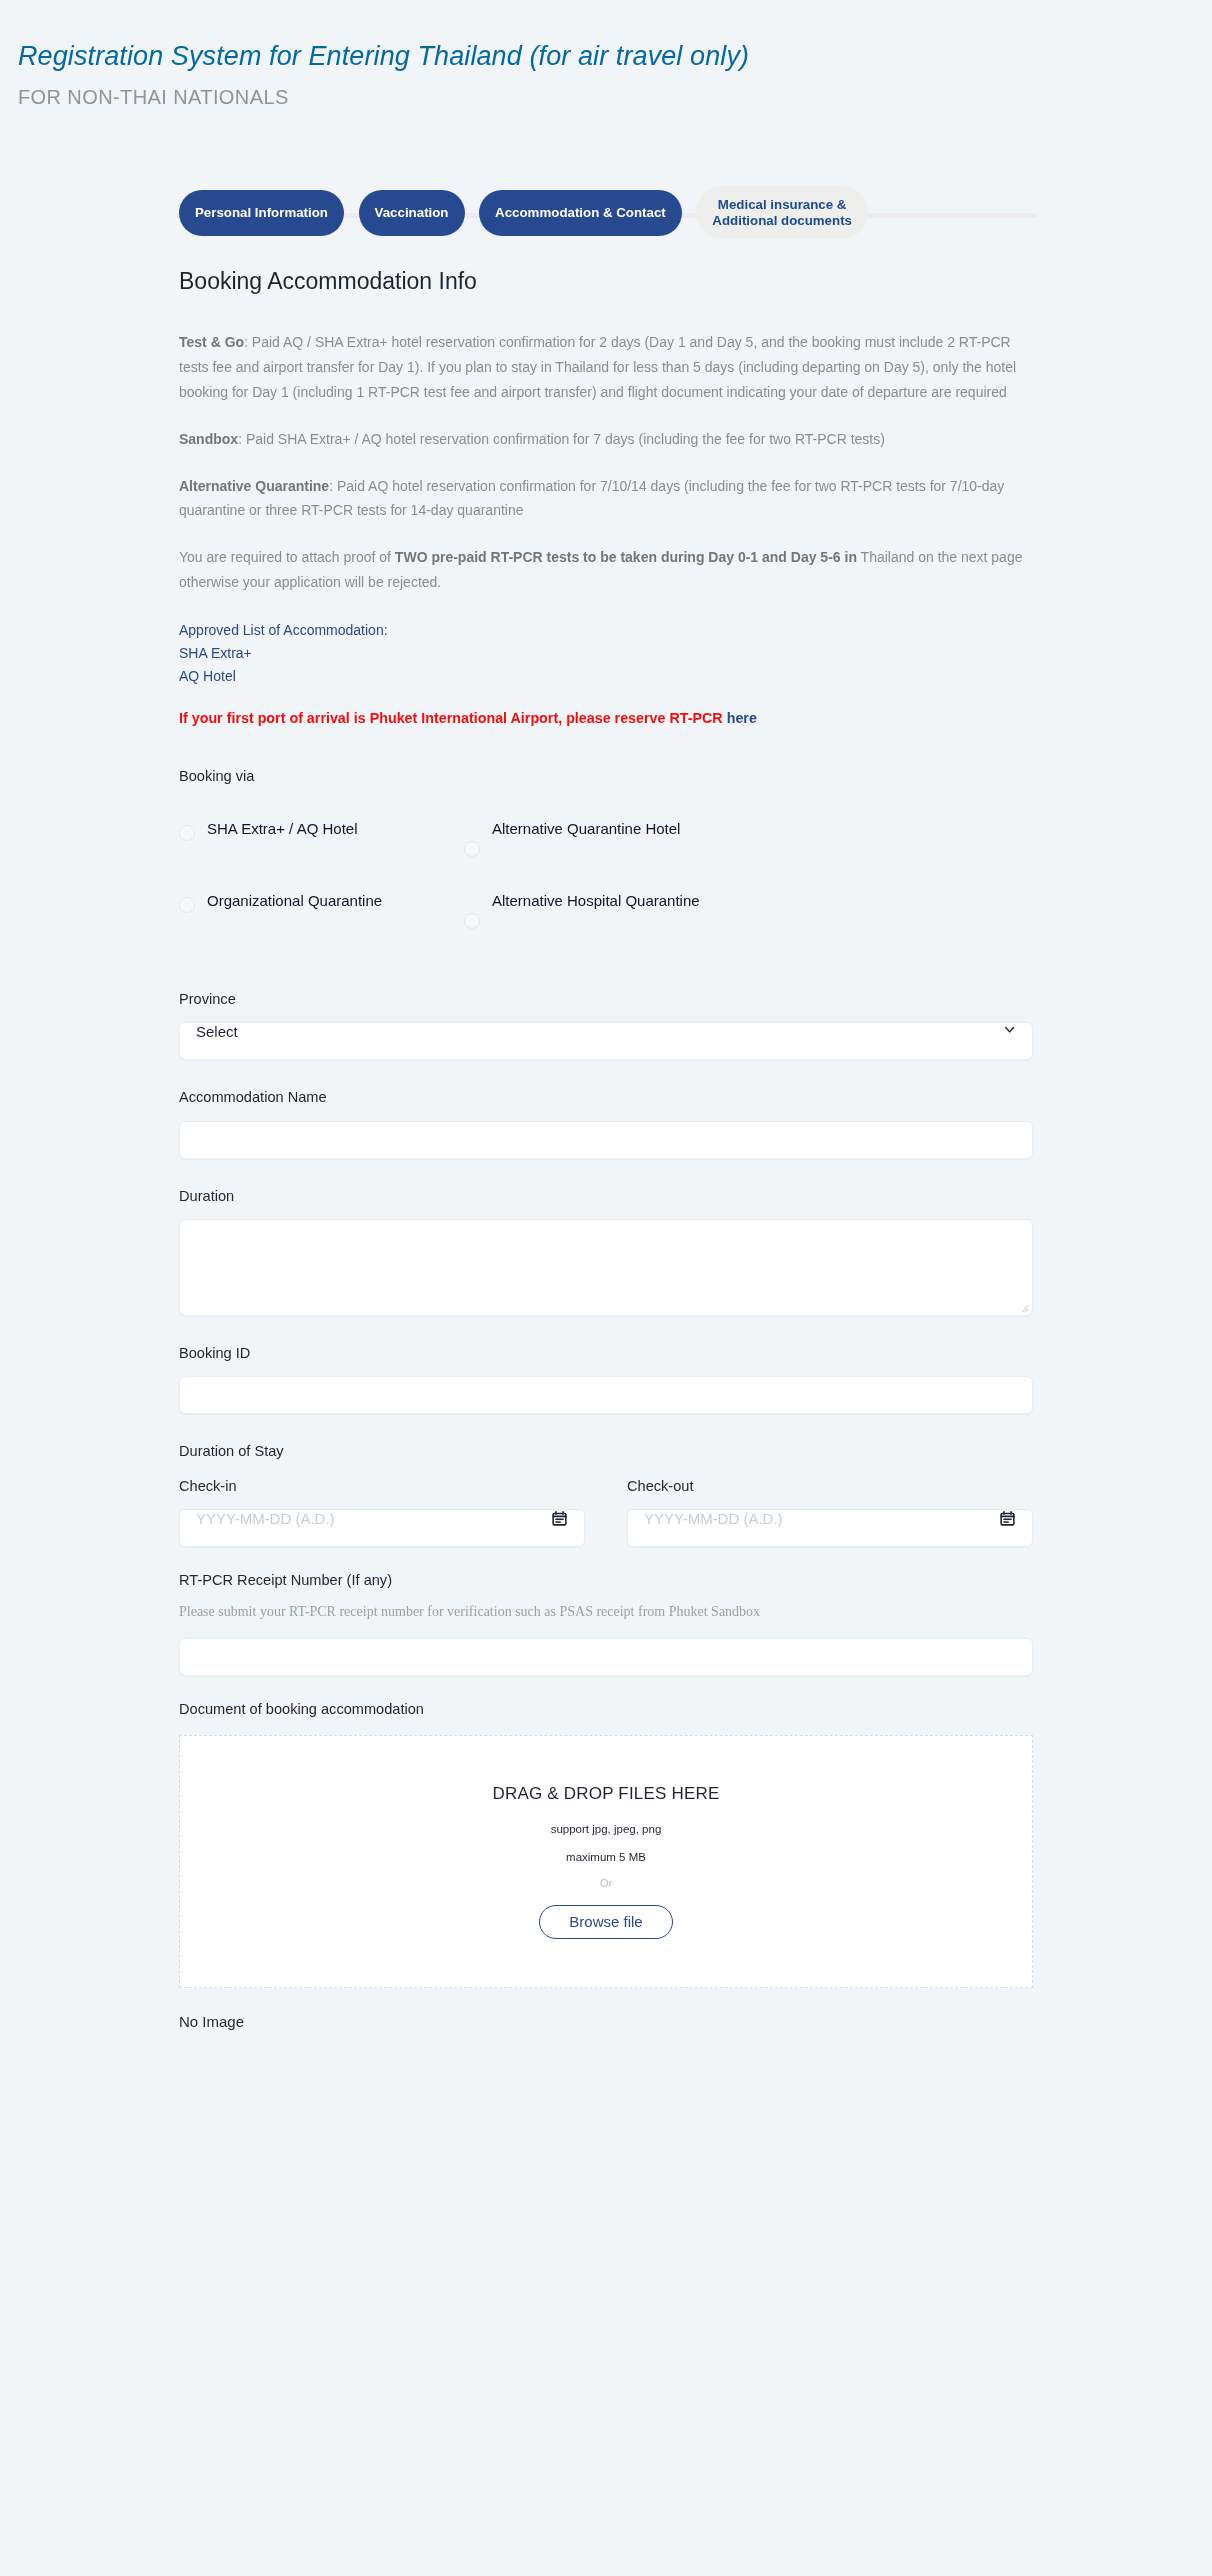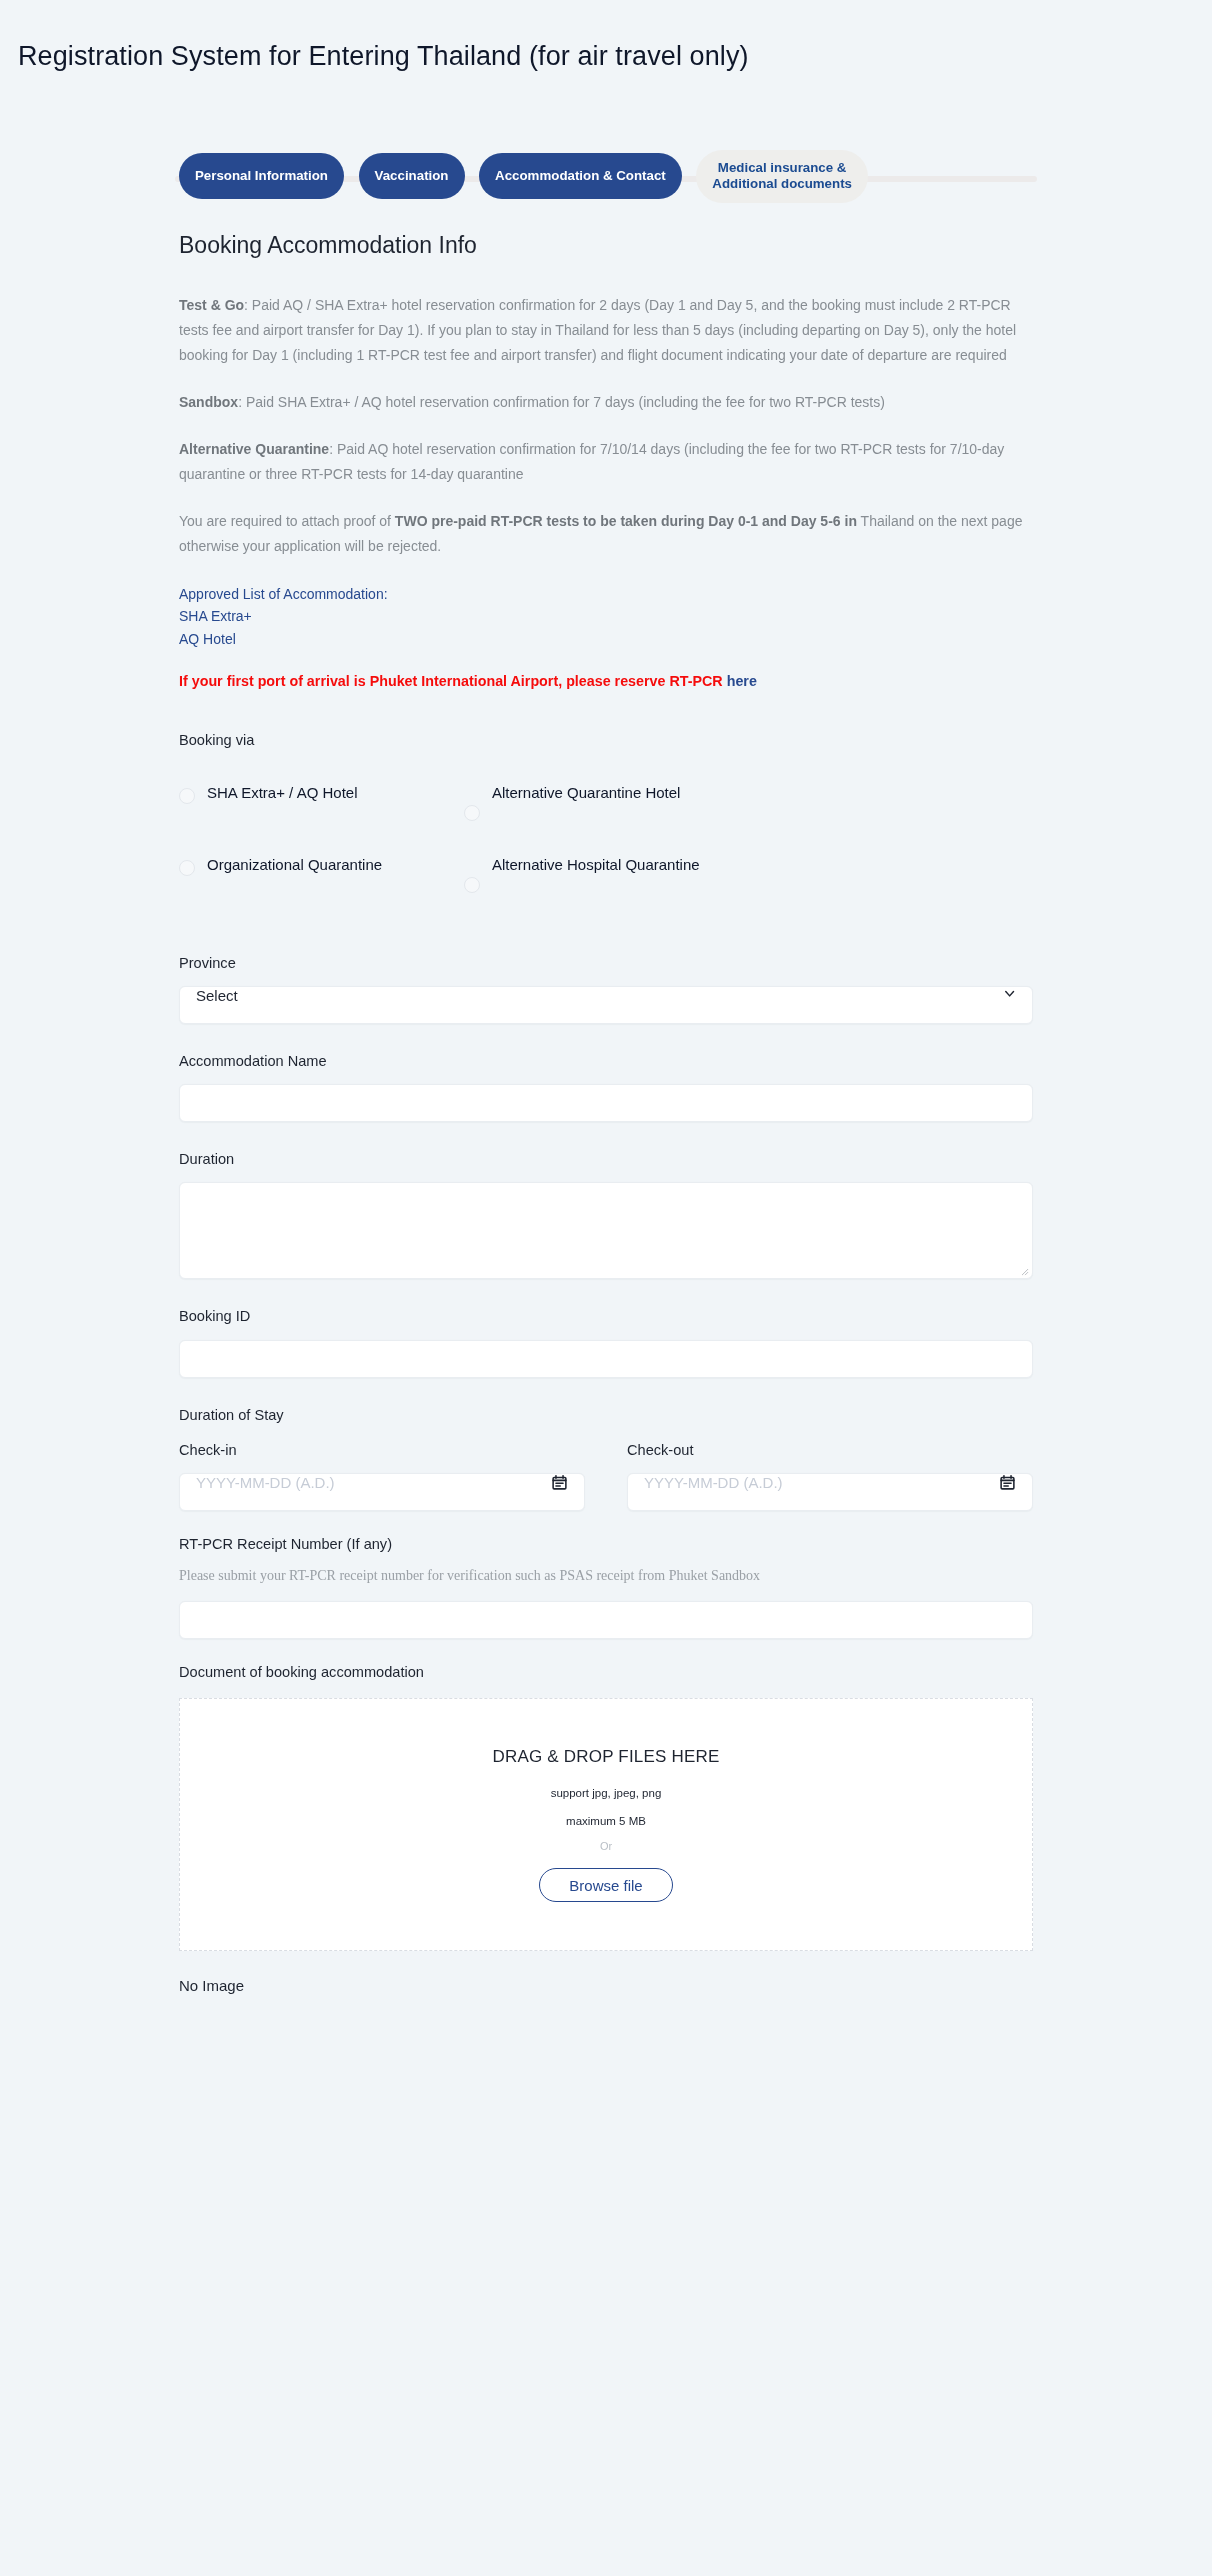--- a/index.html
+++ b/index.html
@@ -8,26 +8,27 @@
     width: 1213px;
     min-height: 2576px;
     background: #f1f5f8;
     font-family: "Liberation Sans", sans-serif;
     -webkit-font-smoothing: antialiased;
   }
 
   
   .page-header { padding: 42px 0 0 18px; }
   .app-title {
-    color: #0f172a;
+    color: #0369a1;
     font-size: 27px;
     font-weight: 400;
     letter-spacing: 0.1px;
     margin: 0;
     line-height: 1.1;
+    font-style: italic;
   }
   .app-subtitle {
     color: #8d949b;
     font-size: 20px;
     font-weight: 400;
     letter-spacing: 0.4px;
     margin: 14.6px 0 0 0;
     line-height: 1.1;
   }
 
@@ -243,20 +244,21 @@
     color: #1e2430;
     font-size: 15px;
     padding-bottom: 36px;
   }
 </style>
 </head>
 <body>
 
 <div class="page-header">
   <h1 class="app-title">Registration System for Entering Thailand (for air travel only)</h1>
+  <div class="app-subtitle">FOR NON-THAI NATIONALS</div>
 </div>
 
 <div class="stepper">
   <div class="stepper-line"></div>
   <div class="tab active">
     <span>Personal Information</span>
   </div>
   <div class="tab active">
     <span>Vaccination</span>
   </div>

